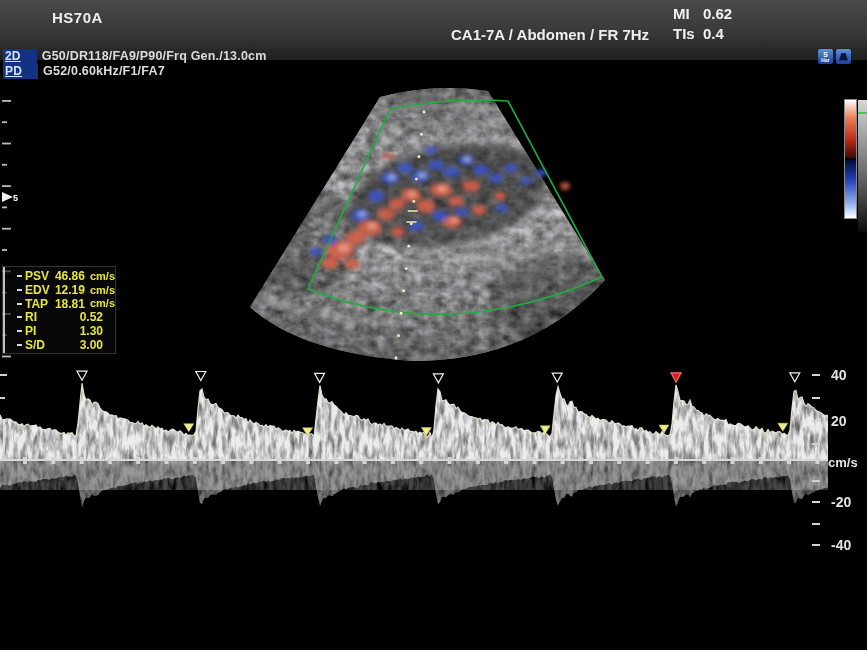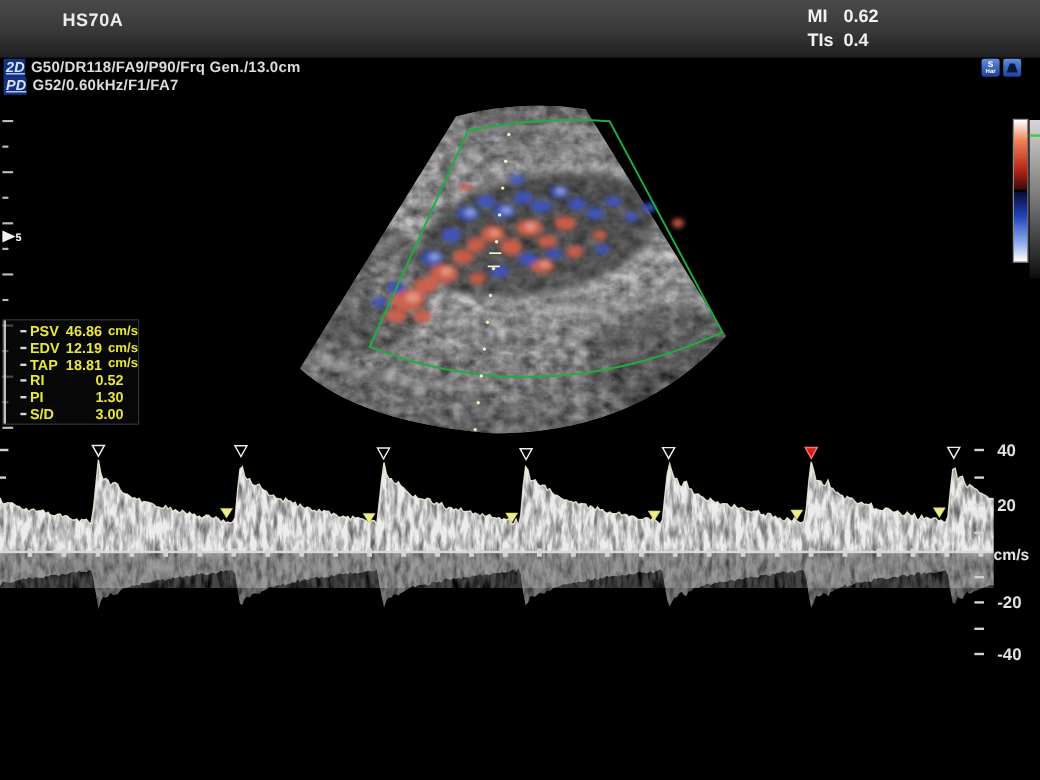--- a/index.html
+++ b/index.html
@@ -1,31 +1,31 @@
 <!DOCTYPE html>
 <html><head>
 <meta charset="utf-8">
 <style>
   html,body{margin:0;padding:0;background:#000;}
   .screen{position:relative;width:867px;height:650px;background:#000;overflow:hidden;
           font-family:"Liberation Sans",sans-serif;}
   
-  .topbar{position:absolute;left:0;top:0;width:867px;height:48px;
+  .topbar{position:absolute;left:0;top:0;width:867px;height:60px;
           background:linear-gradient(#4a4a4a,#383838 55%,#1f1f1f);}
   .model{position:absolute;left:52px;top:9px;font-size:15px;font-weight:bold;color:#ededed;letter-spacing:.5px;}
   .preset{position:absolute;left:451px;top:26px;font-size:15px;font-weight:bold;color:#efefef;white-space:nowrap;}
   .mi-block{position:absolute;left:673px;top:4px;color:#f2f2f2;font-size:15px;font-weight:bold;line-height:20px;}
   .mi-row span.lbl{display:inline-block;width:30px;}
   
   .pline{position:absolute;color:#dcdcdc;font-size:12.5px;font-weight:bold;white-space:nowrap;letter-spacing:.2px;}
   .pl-2d{left:3px;top:49px;}
   .pl-pd{left:3px;top:64px;}
   .pl-pw{left:435px;top:64px;}
-  .chip{display:inline-block;background:#143282;color:#d6e5ff;padding:0 0 1px 2px;margin-right:5px;
-        text-decoration:underline;font-weight:bold;font-size:12px;font-style:italic;}
+  .chip{display:inline-block;background:#143282;color:#d6e5ff;padding:0 16px 1px 2px;margin-right:5px;
+        text-decoration:underline;font-weight:bold;font-size:12px;}
   
   .hicon{position:absolute;top:49px;width:15px;height:15px;border-radius:2px;
          background:linear-gradient(#5f8fde,#1c3f9c);box-shadow:0 0 1px #000;
          display:flex;flex-direction:column;align-items:center;justify-content:center;color:#fff;}
   .i1{left:818px;}
   .i2{left:836px;}
   .i1 .t{font-size:7px;font-weight:bold;line-height:7px;}
   .i1 .b{font-size:5px;font-weight:bold;line-height:5px;}
   .trap{width:9px;height:8px;background:#0a1839;clip-path:polygon(28% 0,72% 0,100% 100%,0 100%);border-radius:1px;}
   
@@ -42,20 +42,21 @@
   svg{position:absolute;left:0;top:0;}
   svg text{font-family:"Liberation Sans",sans-serif;font-weight:bold;}
 </style>
 </head>
 <body>
 
 <div class="screen">
 
   <div class="topbar">
     <span class="model">HS70A</span>
+    <span class="preset">CA1-7A / Abdomen / FR 7Hz</span>
     <div class="mi-block">
       <div class="mi-row"><span class="lbl">MI</span><span>0.62</span></div>
       <div class="mi-row"><span class="lbl">TIs</span><span>0.4</span></div>
     </div>
   </div>
 
   <div class="pline pl-2d">
     <span class="chip">2D</span><span>G50/DR118/FA9/P90/Frq Gen./13.0cm</span>
   </div>
   <div class="pline pl-pd">

